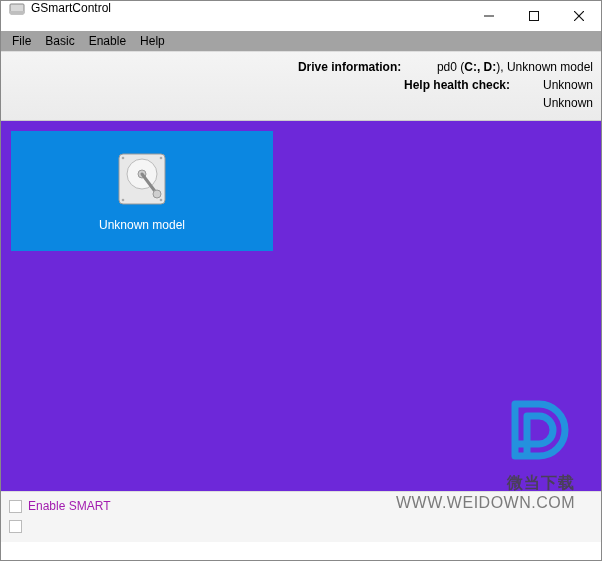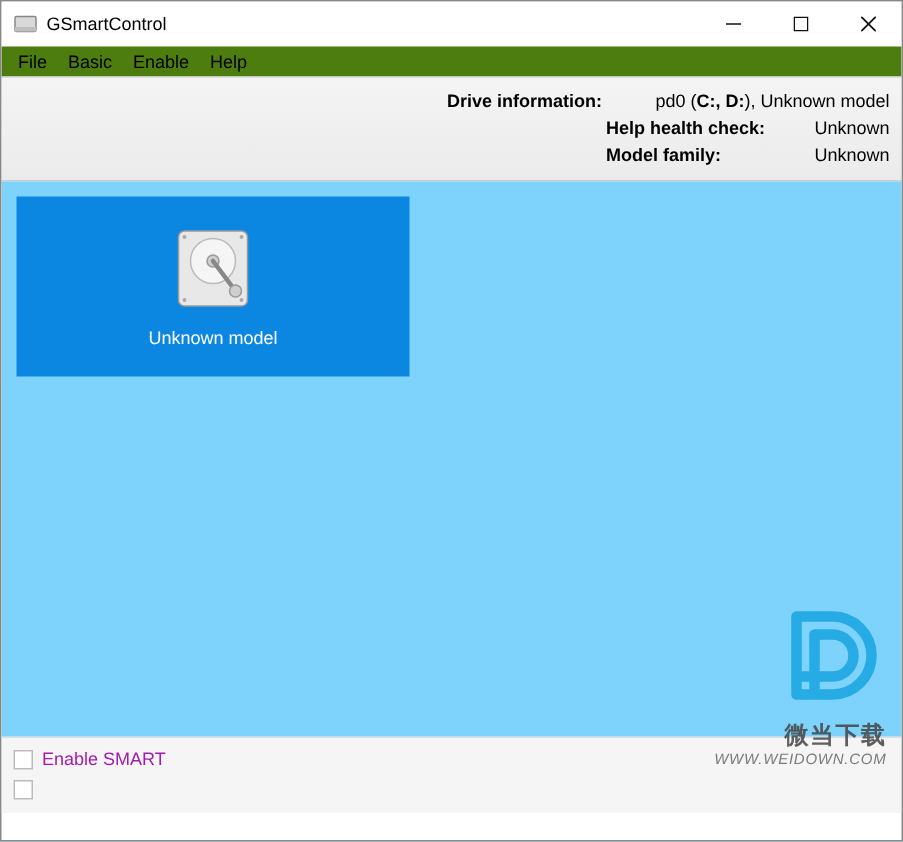--- a/index.html
+++ b/index.html
@@ -10,21 +10,21 @@
     background: #fff;
     width: 602px;
     height: 561px;
     overflow: hidden;
     border: 1px solid #888;
     position: relative;
   }
   .titlebar {
     height: 30px;
     display: flex;
-    align-items: center;
+    align-items: flex-start;
     background: #fff;
     padding-left: 8px;
   }
   .titlebar .app-icon {
     width: 16px; height: 16px;
     margin-right: 6px;
     display:inline-flex;align-items:center;justify-content:center;
   }
   .titlebar .title {
     font-size: 12px;
@@ -39,21 +39,21 @@
     display: flex; align-items: center; justify-content: center;
     font-size: 12px;
     color: #111;
   }
   .win-btn svg { display:block; }
   .menubar {
     height: 20px;
     display: flex;
     align-items: center;
     padding: 0 4px;
-    background: #4d7c0f;
+    background: #a3a3a3;
     gap: 0;
   }
   .menu-item {
     padding: 1px 7px;
     font-size: 12px;
     color: #000;
   }
   .info-panel {
     background: linear-gradient(#f4f4f4,#ebebeb);
     border-top: 1px solid #ddd;
@@ -67,21 +67,21 @@
   }
   .info-label {
     width: 122px;
     font-weight: bold;
     color: #000;
   }
   .info-value { color: #000; margin-left: 17px; }
   .info-value .bold { font-weight: bold; }
   .content {
     padding: 10px;
-    background: #7dd3fc;
+    background: #6d28d9;
     height: 370px;
     position: relative;
   }
   .drive-tile {
     width: 262px;
     height: 120px;
     background: #0b87e1;
     display: flex;
     flex-direction: column;
     align-items: center;
@@ -106,28 +106,28 @@
     gap: 6px;
     color: #a21caf;
   }
   .chk {
     width: 13px; height: 13px;
     border: 1px solid #bbb;
     background: #fff;
   }
   .watermark {
     position: absolute;
-    right: 10px;
+    right: 26px;
     bottom: 48px;
     text-align: right;
     opacity: 0.85;
     pointer-events: none;
   }
   .watermark .wm-txt1 { font-size: 16px; font-weight: bold; color:#444; letter-spacing:1px; }
-  .watermark .wm-txt2 { font-size: 10px; color:#666; letter-spacing:0.5px;font-style:italic; }
+  .watermark .wm-txt2 { font-size: 16px; color:#666; letter-spacing:0.5px; }
 </style>
 </head>
 <body>
 
 <div class="titlebar">
   <span class="app-icon">
     <svg width="16" height="16" viewBox="0 0 16 16">
       <rect x="1" y="3" width="14" height="10" rx="1" fill="#d9d9d9" stroke="#888"></rect>
       <rect x="1" y="10" width="14" height="3" fill="#bfbfbf"></rect>
     </svg>
@@ -165,21 +165,20 @@
     <div class="info-label">Drive information:</div>
     <div class="info-value">
       <span>pd0 (</span><span class="bold">C:, D:</span><span>), Unknown model</span>
     </div>
   </div>
   <div class="info-row">
     <div class="info-label">Help health check:</div>
     <div class="info-value">Unknown</div>
   </div>
   <div class="info-row">
-    <div class="info-label">Model family:</div>
     <div class="info-value">Unknown</div>
   </div>
 </div>
 
 <div class="content">
   <div class="drive-tile">
     <div class="hdd-icon">
       <svg width="58" height="58" viewBox="0 0 58 58">
         <rect x="6" y="4" width="46" height="50" rx="4" fill="#e8e8e8" stroke="#9a9a9a" stroke-width="1"></rect>
         <circle cx="29" cy="24" r="15" fill="#f5f5f5" stroke="#bbb"></circle>

